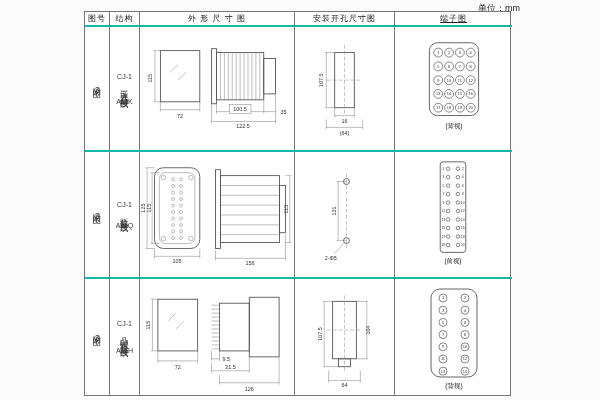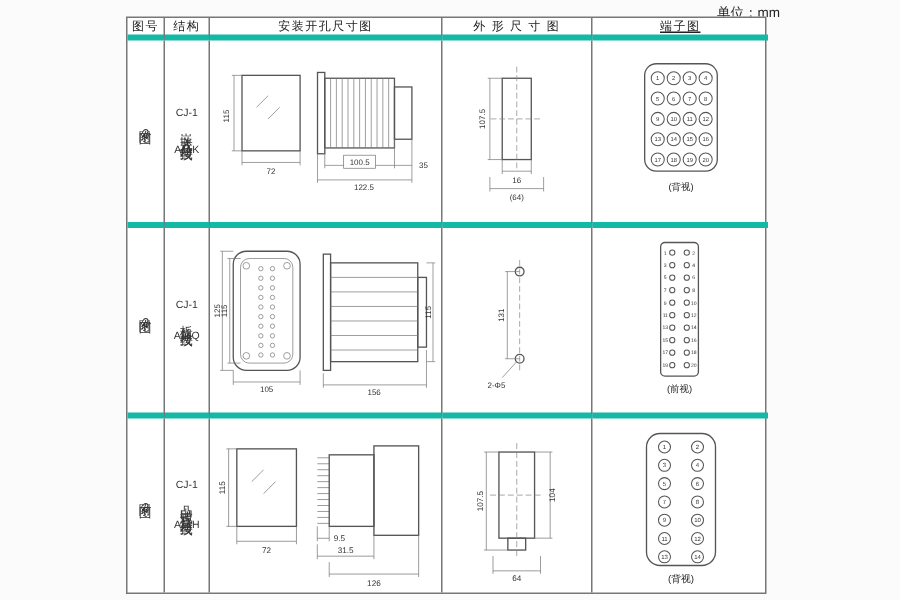--- a/index.html
+++ b/index.html
@@ -11,21 +11,21 @@
   }
   .unit { position:absolute; top:2px; left:478px; font-size:9px; color:#222; }
   .tbl {
     position:absolute; left:84px; top:11px; width:427px;
     display:grid;
     grid-template-columns:25px 30px 155px 100px 117px;
     grid-template-rows:15px 125px 127px 116px;
     border:1px solid #777; background:#fff;
   }
   .cell {
-    border-right:1px solid #777; border-bottom:4px solid #14b8a6;
+    border-right:1px solid #777; border-bottom:2px solid #14b8a6;
     display:flex; align-items:center; justify-content:center; overflow:hidden;
     position:relative;
   }
   .cell:nth-child(5n){ border-right:none;text-decoration:underline; }
   .bb0 { border-bottom:none; }
   .hdr { font-size:8px; color:#222; letter-spacing:1px; white-space:nowrap; }
   .vtext { writing-mode:vertical-rl; text-orientation:upright; font-size:8.5px; letter-spacing:2px; line-height:1; }
   .struct { flex-direction:column; gap:3px; }
   .model,.code { font-size:7px; letter-spacing:0; }
   svg { width:100%; height:100%; display:block; }
@@ -39,22 +39,22 @@
 </style>
 </head>
 <body>
 
 <div class="unit">单位：mm</div>
 
 <div class="tbl">
 
   <div class="cell hdr">图号</div>
   <div class="cell hdr">结构</div>
+  <div class="cell hdr">外 形 尺 寸 图</div>
   <div class="cell hdr">安装开孔尺寸图</div>
-  <div class="cell hdr">外 形 尺 寸 图</div>
   <div class="cell hdr">端子图</div>
 
   <div class="cell">
     <span class="vtext">附图3</span>
   </div>
   <div class="cell struct">
     <span class="model">CJ-1</span>
     <span class="vtext">嵌入式后接线</span>
     <span class="code">A11K</span>
   </div>

